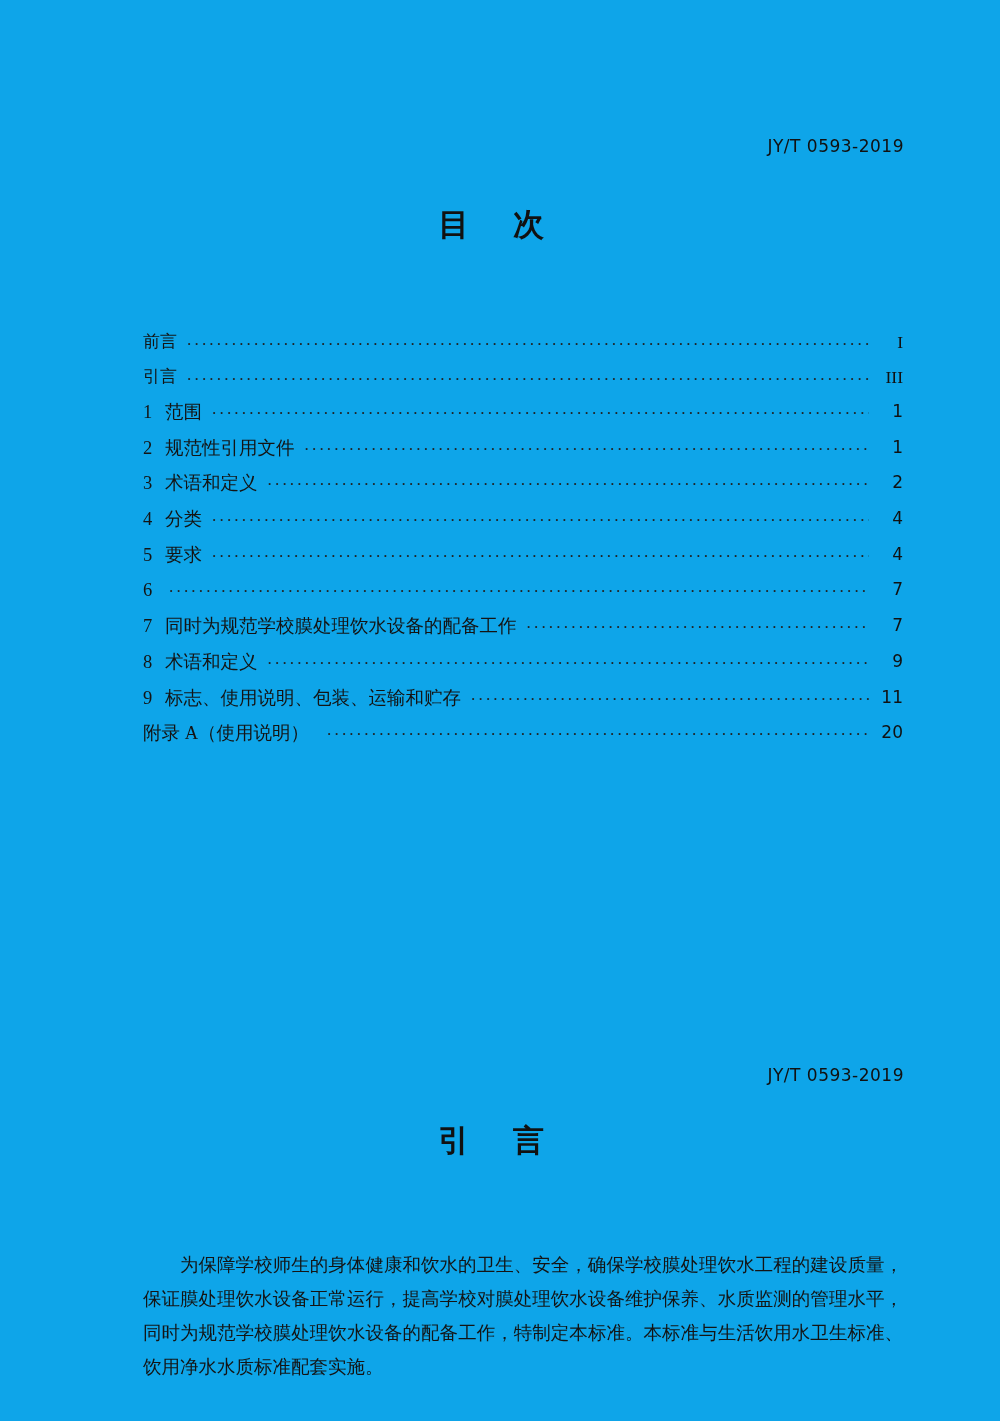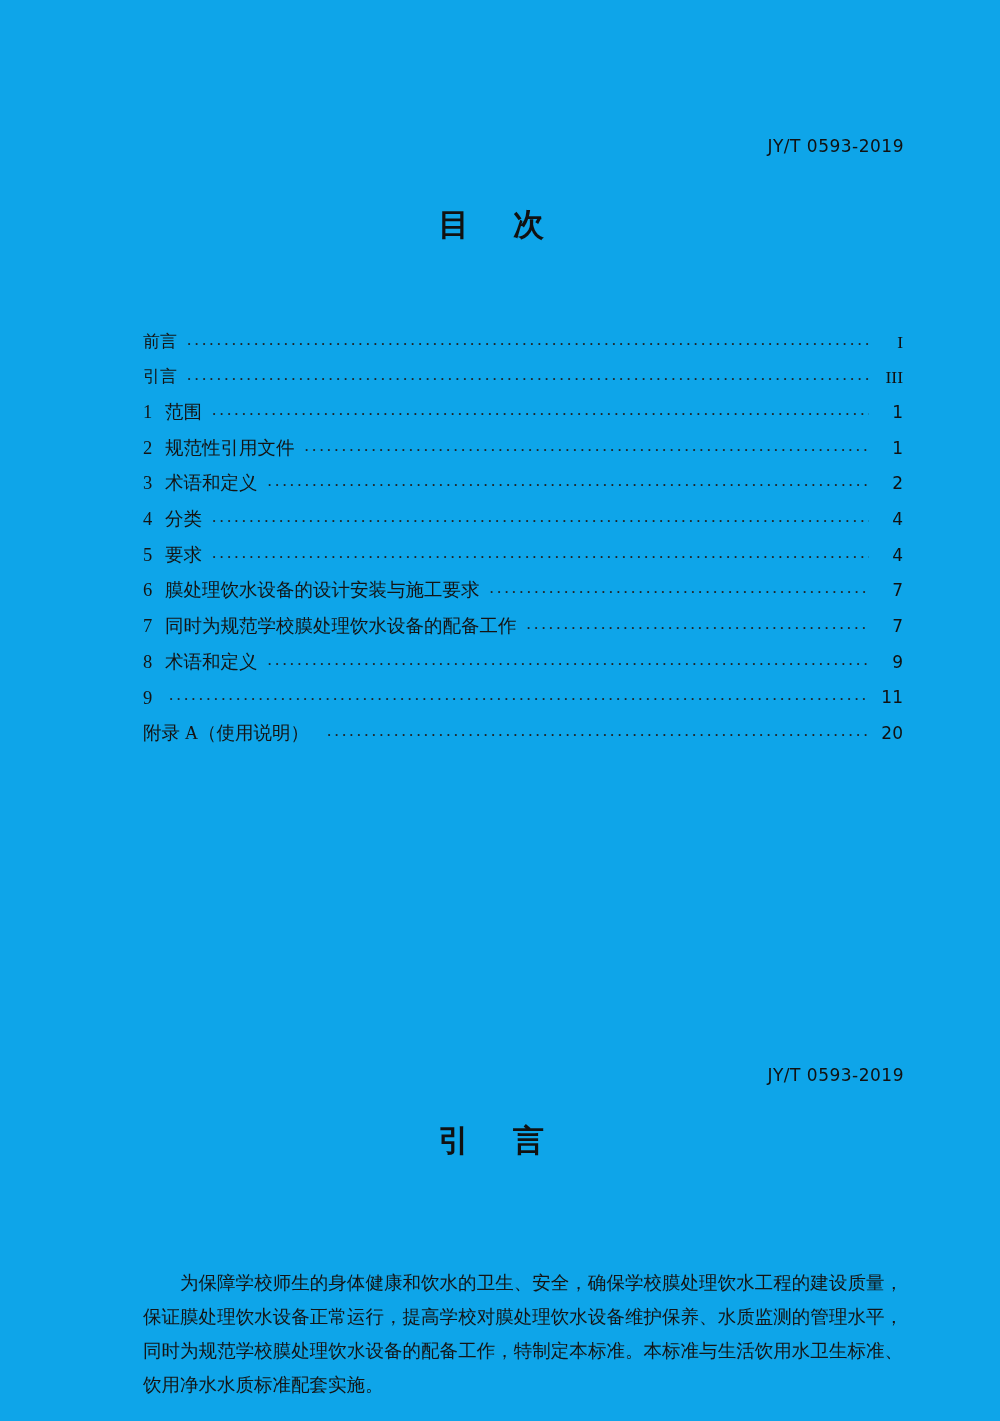--- a/index.html
+++ b/index.html
@@ -43,21 +43,21 @@
   }
   
   .toc {
     position: absolute;
     left: 143px;
     top: 332px;
     width: 760px;
   }
   .toc-row {
     display: flex;
-    align-items: center;
+    align-items: flex-start;
     font-size: 18.5px;
     line-height: 1.2;
     margin-bottom: 13.5px;
     color: #141414;
     white-space: nowrap;
   }
   .toc-row.small {
     font-size: 17px;
   }
   .toc-num {
@@ -97,21 +97,20 @@
   .intro-body {
     position: absolute;
     left: 143px;
     top: 1248px;
     width: 760px;
     font-size: 18.5px;
     line-height: 34px;
     color: #141414;
     text-align: justify;
     text-justify: inter-ideograph;
-    margin-top: 18px;
   }
   .intro-body p {
     margin: 0;
     text-indent: 2em;
   }
 </style>
 </head>
 <body>
 
 <div class="page">
@@ -164,41 +163,41 @@
 
     <div class="toc-row">
       <span class="toc-num">5</span>
       <span class="toc-label">要求</span>
       <span class="toc-dots">...................................................................................................................</span>
       <span class="toc-page">4</span>
     </div>
 
     <div class="toc-row">
       <span class="toc-num">6</span>
-      <span class="toc-label">膜处理饮水设备的设计安装与施工要求</span>
       <span class="toc-dots">...................................................................................................................</span>
       <span class="toc-page">7</span>
     </div>
 
     <div class="toc-row">
       <span class="toc-num">7</span>
       <span class="toc-label">同时为规范学校膜处理饮水设备的配备工作</span>
       <span class="toc-dots">...................................................................................................................</span>
       <span class="toc-page">7</span>
     </div>
 
     <div class="toc-row">
       <span class="toc-num">8</span>
       <span class="toc-label">术语和定义</span>
       <span class="toc-dots">...................................................................................................................</span>
       <span class="toc-page">9</span>
     </div>
 
     <div class="toc-row">
       <span class="toc-num">9</span>
+      <span class="toc-label">标志、使用说明、包装、运输和贮存</span>
       <span class="toc-dots">...................................................................................................................</span>
       <span class="toc-page">11</span>
     </div>
 
     <div class="toc-row appendix">
       <span class="toc-label toc-label-main">附录 A（使用说明）</span>
       <span class="toc-dots">...................................................................................................................</span>
       <span class="toc-page">20</span>
     </div>
 

